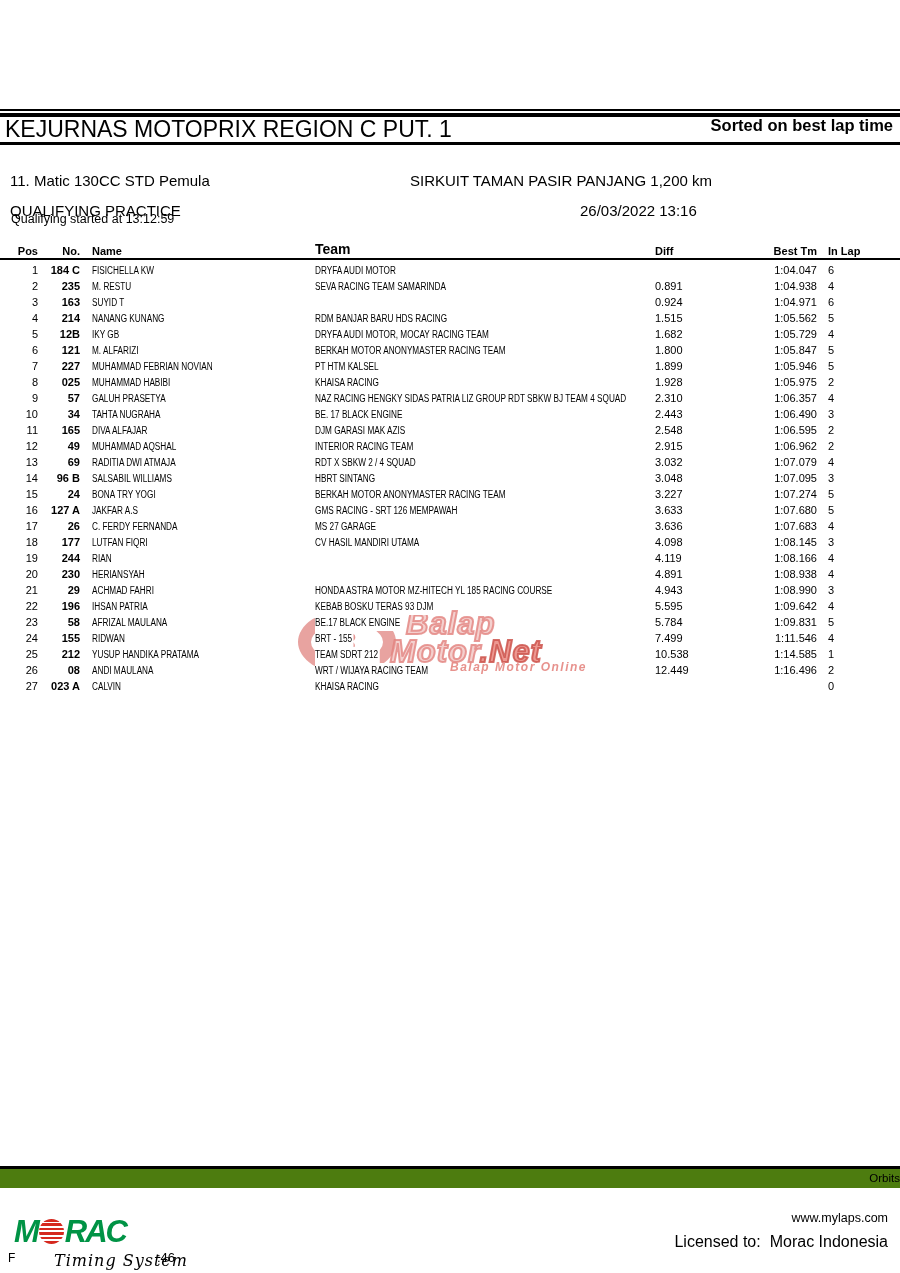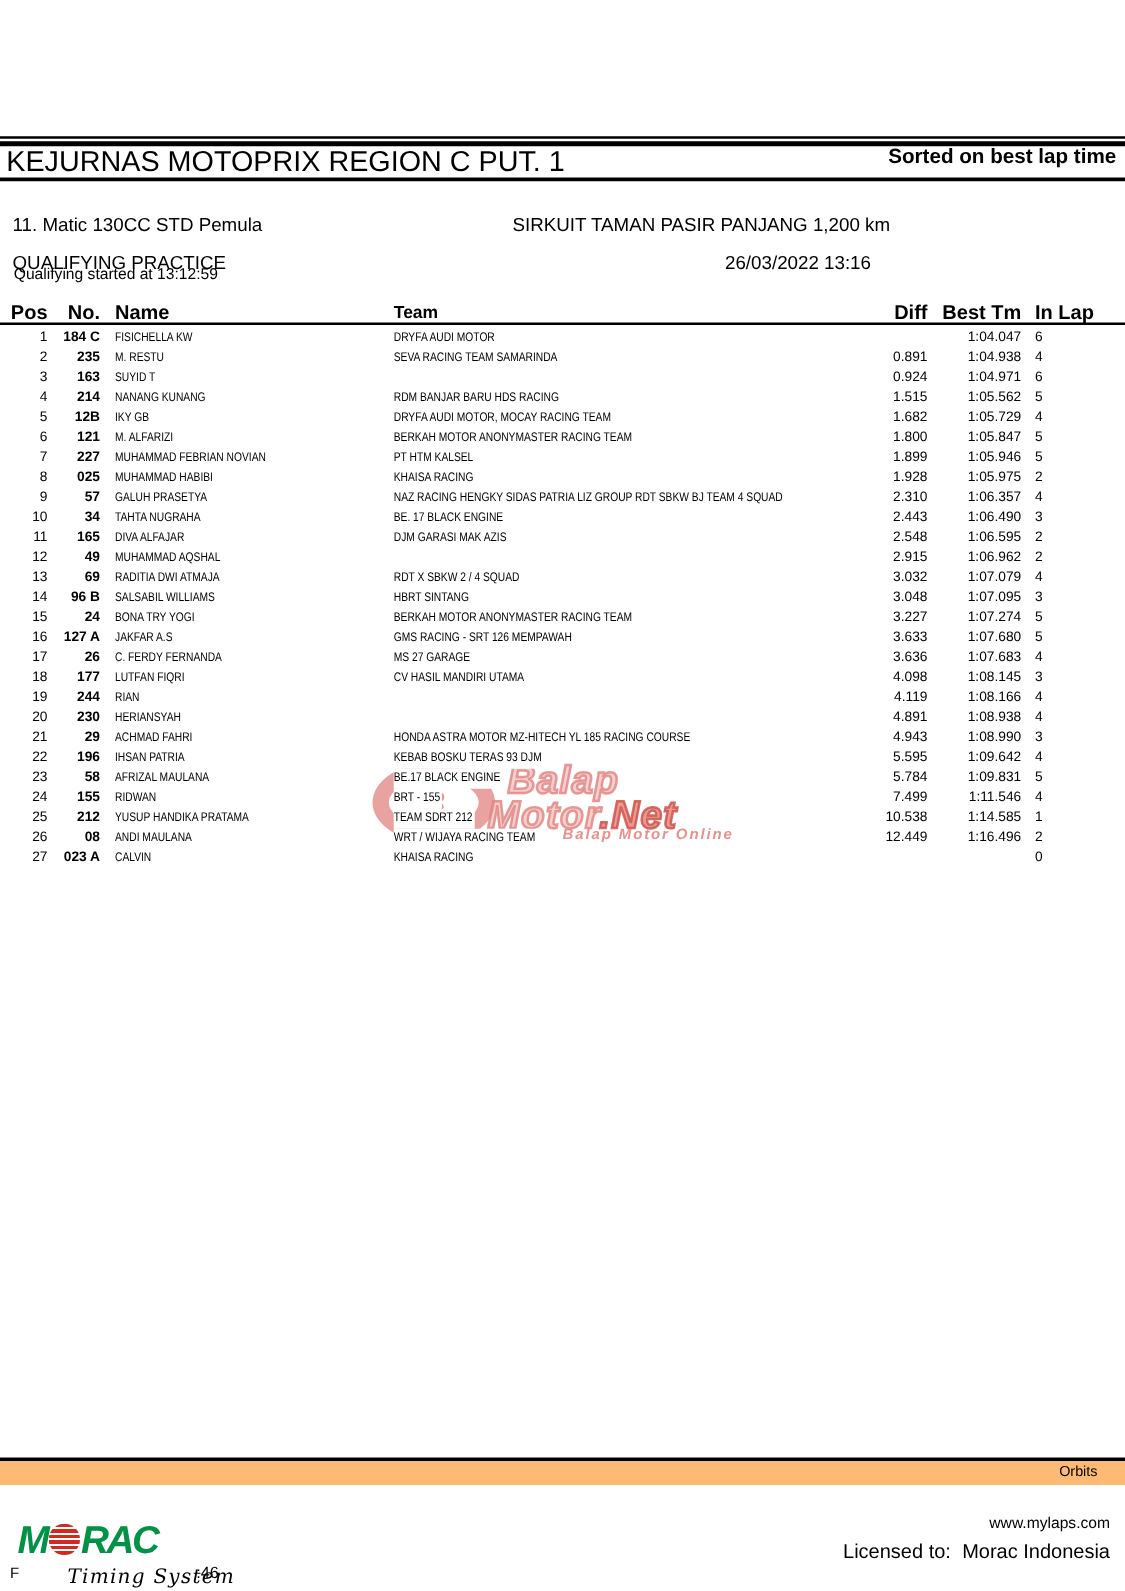--- a/index.html
+++ b/index.html
@@ -17,25 +17,25 @@
   .session{left:10px;top:182px;}
   .datetime{left:580px;top:182px;}
   .started{position:absolute;left:11px;top:212px;font-size:12.5px;white-space:nowrap;}
 
   
   .cell{position:absolute;top:0;height:16px;line-height:16px;font-size:11px;white-space:nowrap;}
   .c-pos{left:0;width:38px;text-align:right;}
   .c-no{left:40px;width:40px;text-align:right;font-weight:bold;}
   .c-name{left:92px;width:220px;text-align:left;}
   .c-team{left:315px;width:402px;text-align:left;}
-  .c-diff{left:655px;width:87px;text-align:right;}
+  .c-diff{left:655px;width:87px;}
   .c-best{left:748px;width:69px;text-align:right;}
   .c-inlap{left:828px;width:64px;text-align:left;}
 
-  .th{position:absolute;top:244px;height:14px;line-height:14px;font-weight:bold;font-size:16px;white-space:nowrap;}
+  .th{position:absolute;top:244px;height:14px;line-height:14px;font-weight:bold;font-size:11px;white-space:nowrap;}
   .th-team{top:240px;height:18px;line-height:18px;font-size:14px;}
   .rule-h{top:258px;height:2px;}
 
   .row{position:absolute;left:0;right:0;height:16px;z-index:2;}
   .scale{display:inline-block;font-size:10px;transform:scaleX(0.82);transform-origin:0 50%;}
   .c-team .scale{background:#fff;padding:0 2px 0 0;}
 
   
   .watermark{position:absolute;left:298px;top:606px;width:310px;height:74px;z-index:1;
              font-style:italic;font-weight:bold;}
@@ -45,22 +45,22 @@
   .wm-big{font-size:31px;letter-spacing:1px;color:rgba(255,255,255,.25);
           -webkit-text-stroke:2px rgba(226,130,126,.8);text-shadow:0 0 1px rgba(226,130,126,.5);}
   .wm-line1{position:absolute;left:108px;top:0;}
   .wm-line2{position:absolute;left:92px;top:28px;}
   .wm-net{color:rgba(236,150,142,.95);-webkit-text-stroke:2px rgba(205,85,78,.85);}
   .wm-sub{position:absolute;left:152px;top:54px;font-size:12px;letter-spacing:1.5px;
           color:rgba(230,140,135,.95);white-space:nowrap;}
 
   
   .orbits-rule{top:1166px;height:3px;}
-  .orbits-bar{position:absolute;left:0;right:0;top:1169px;height:19px;background:#fdba74;
-              font-size:11.5px;line-height:19px;text-align:right;padding-right:22px;box-sizing:border-box;}
+  .orbits-bar{position:absolute;left:0;right:0;top:1169px;height:19px;background:#4d7c0f;
+              font-size:11.5px;line-height:19px;text-align:right;padding-right:0;box-sizing:border-box;}
   .website{position:absolute;right:12px;top:1211px;font-size:12.5px;}
   .licensed{position:absolute;right:12px;top:1233px;font-size:16px;}
   .licensed .lbl{margin-right:9px;}
   .morac{position:absolute;left:14px;top:1214px;white-space:nowrap;}
   .m-green{color:#009345;font-weight:bold;font-style:italic;font-size:31px;letter-spacing:-2px;}
   .m-disc{display:inline-block;width:25px;height:25px;border-radius:50%;
           background:repeating-linear-gradient(180deg,#d5281e 0 2.6px,#fff 2.6px 4.4px);
           background-color:#d5281e;position:relative;top:2px;margin:0 1px;}
   .m-script{font-family:"DejaVu Serif",serif;font-style:italic;font-weight:normal;font-size:16px;
             letter-spacing:1px;margin:1px 0 0 40px;}
@@ -193,20 +193,21 @@
     <div class="cell c-name"><span class="scale">DIVA ALFAJAR</span></div>
     <div class="cell c-team"><span class="scale">DJM GARASI MAK AZIS</span></div>
     <div class="cell c-diff">2.548</div>
     <div class="cell c-best">1:06.595</div>
     <div class="cell c-inlap">2</div>
   </div>
       <div class="row" style="top: 438px;">
     <div class="cell c-pos">12</div>
     <div class="cell c-no">49</div>
     <div class="cell c-name"><span class="scale">MUHAMMAD AQSHAL</span></div>
+    <div class="cell c-team"><span class="scale">INTERIOR RACING TEAM</span></div>
     <div class="cell c-diff">2.915</div>
     <div class="cell c-best">1:06.962</div>
     <div class="cell c-inlap">2</div>
   </div>
       <div class="row" style="top: 454px;">
     <div class="cell c-pos">13</div>
     <div class="cell c-no">69</div>
     <div class="cell c-name"><span class="scale">RADITIA DWI ATMAJA</span></div>
     <div class="cell c-team"><span class="scale">RDT X SBKW 2 / 4 SQUAD</span></div>
     <div class="cell c-diff">3.032</div>

